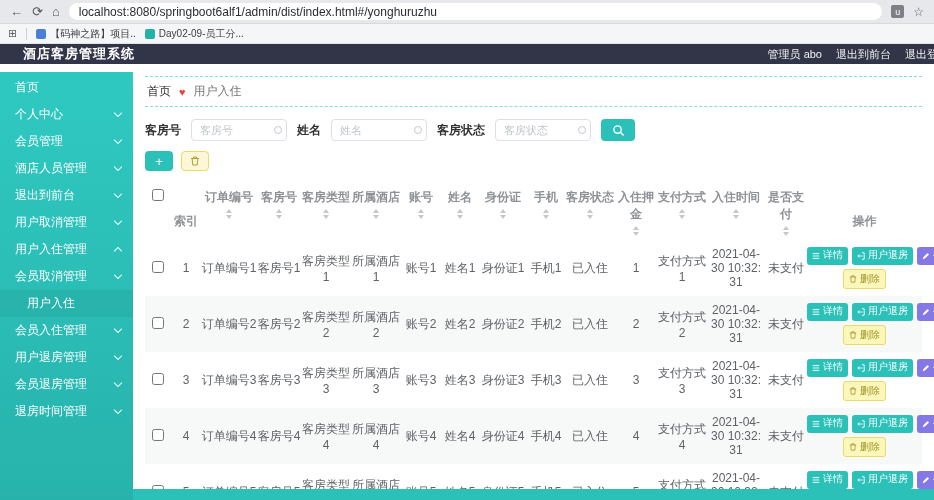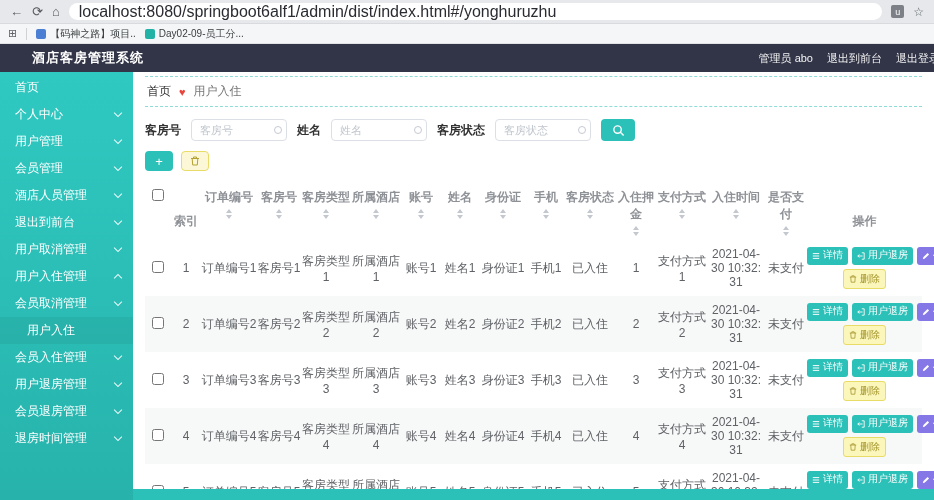--- a/index.html
+++ b/index.html
@@ -4,32 +4,32 @@
 <style>
   :root { --accent:#2bc0b8; --header:#323548; --purple:#8577e6; --heart:#e8453c; }
   * { margin:0; padding:0; box-sizing:border-box; }
   html,body { width:934px; height:500px; overflow:hidden; }
   body { font-family:"Liberation Sans","DejaVu Sans",sans-serif; background:#fff; position:relative; }
 
   
   .chrome { height:24px; background:#e6e8eb; display:flex; align-items:center; padding:0 10px; gap:9px; border-bottom:1px solid #d8dadd; }
   .nav-ico { color:#55585e; font-size:13px; line-height:1; cursor:pointer; }
   .urlbar { flex:1; height:17px; background:#fff; border-radius:9px; display:flex; align-items:center; padding:0 10px; }
-  .urlbar span { font-size:16px; color:#2a2c31; white-space:nowrap; overflow:hidden; }
+  .urlbar span { font-size:12px; color:#2a2c31; white-space:nowrap; overflow:hidden; }
   .ext-star { font-size:12px; color:#5f6368; cursor:pointer; }
   .ublock { width:13px; height:13px; background:#7d8087; color:#fff; font-size:9px; display:flex; align-items:center; justify-content:center; border-radius:2px; cursor:pointer; }
 
   .bookmarks { height:20px; background:#f5f6f7; display:flex; align-items:center; gap:9px; padding:0 8px; border-bottom:1px solid #e2e3e5; }
   .grid-ico { color:#5f6368; font-size:11px; cursor:pointer; }
   .bm-sep { width:1px; height:12px; background:#cfd1d4; }
   .bm { display:flex; align-items:center; gap:4px; font-size:10px; color:#3c4043; cursor:pointer; }
   .fav { width:10px; height:10px; border-radius:2px; }
 
   
-  .app-header { height:28px; background:var(--header); display:flex; align-items:center; padding:0 32px; color:#fff; overflow:visible; }
+  .app-header { height:20px; background:var(--header); display:flex; align-items:center; padding:0 23px; color:#fff; overflow:visible; }
   .app-title { font-size:13px; font-weight:bold; letter-spacing:1px; white-space:nowrap; }
   .header-right { margin-left:auto; margin-right:-38px; display:flex; gap:14px; font-size:11px; white-space:nowrap; color:#f2f2f2; align-items:center; }
   .header-right span { cursor:pointer; }
 
   
   .sidebar { position:absolute; left:0; top:72px; width:133px; bottom:0; background:linear-gradient(180deg,#2fc9c1,#27b3ac); overflow:hidden; padding-top:2px; }
   .menu-item { height:27px; display:flex; align-items:center; justify-content:space-between; padding:0 12px 0 15px; color:#fff; font-size:12px; cursor:pointer; }
   .menu-item.sub { padding-left:27px; background:rgba(0,0,0,0.05); }
   .chev { width:6px; height:6px; border-right:1.4px solid rgba(255,255,255,.9); border-bottom:1.4px solid rgba(255,255,255,.9); transform:rotate(45deg); margin-top:-3px; flex:0 0 auto; }
   .chev.up { transform:rotate(-135deg); margin-top:3px; }
@@ -110,24 +110,20 @@
   </div>
 </div>
 
 <div class="sidebar">
   <div>
       <div class="menu-item">
         <span>首页</span>
       </div>
       <div class="menu-item">
         <span>个人中心</span>
-        <span class="chev"></span>
-      </div>
-      <div class="menu-item">
-        <span>用户管理</span>
         <span class="chev"></span>
       </div>
       <div class="menu-item">
         <span>会员管理</span>
         <span class="chev"></span>
       </div>
       <div class="menu-item">
         <span>酒店人员管理</span>
         <span class="chev"></span>
       </div>

